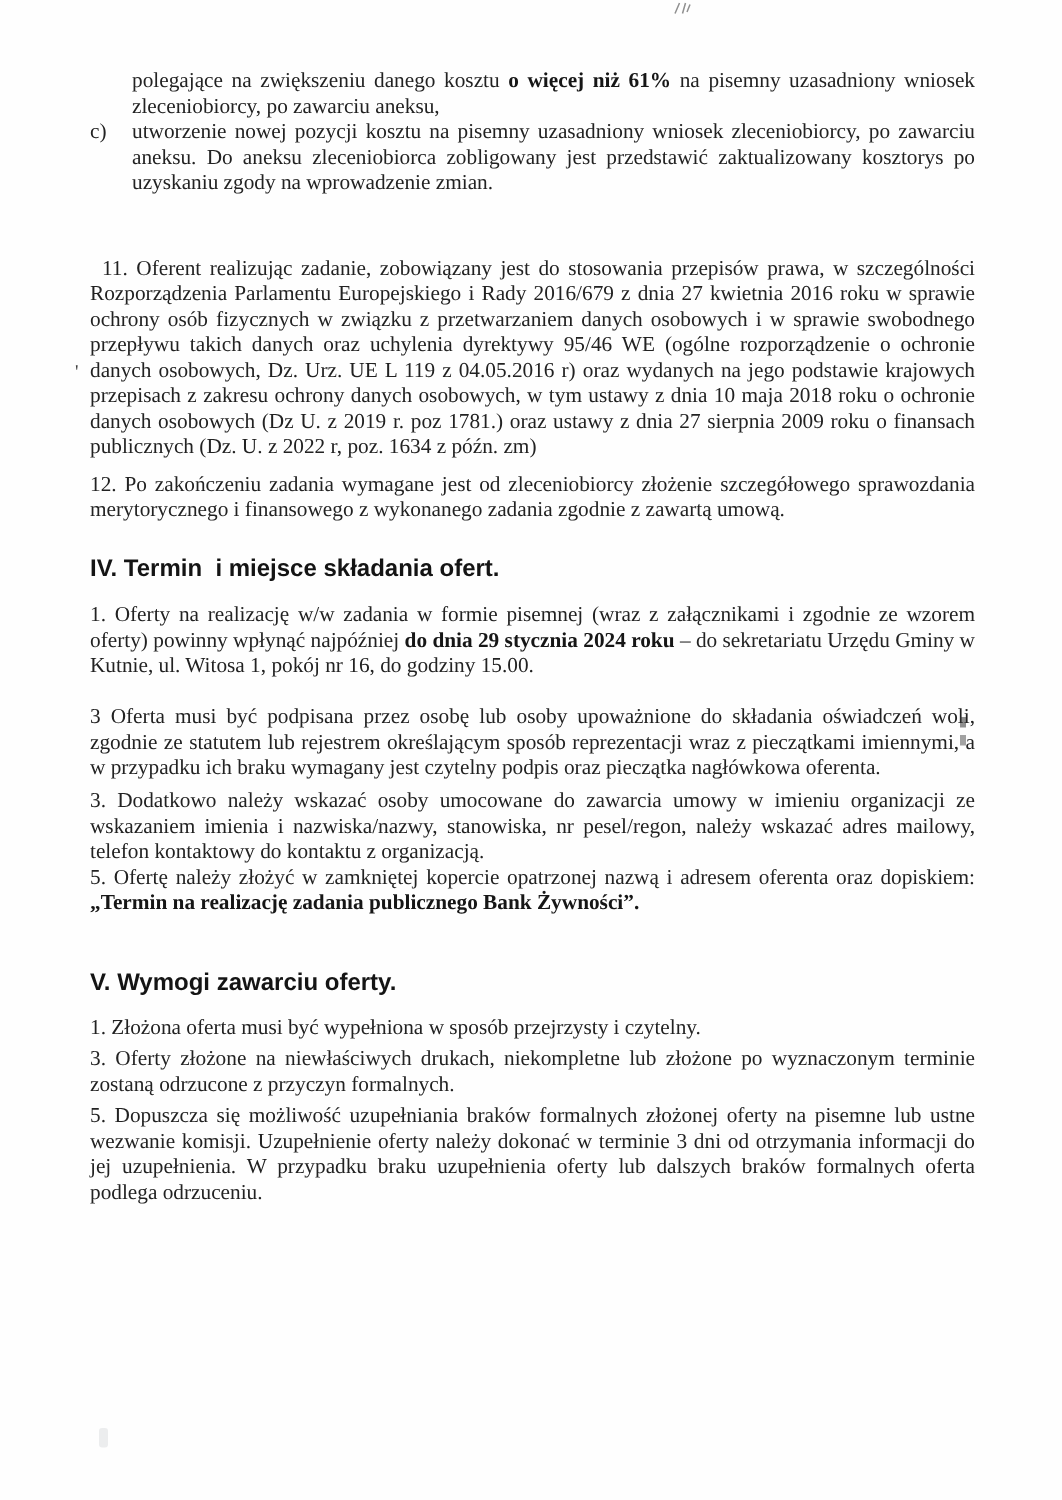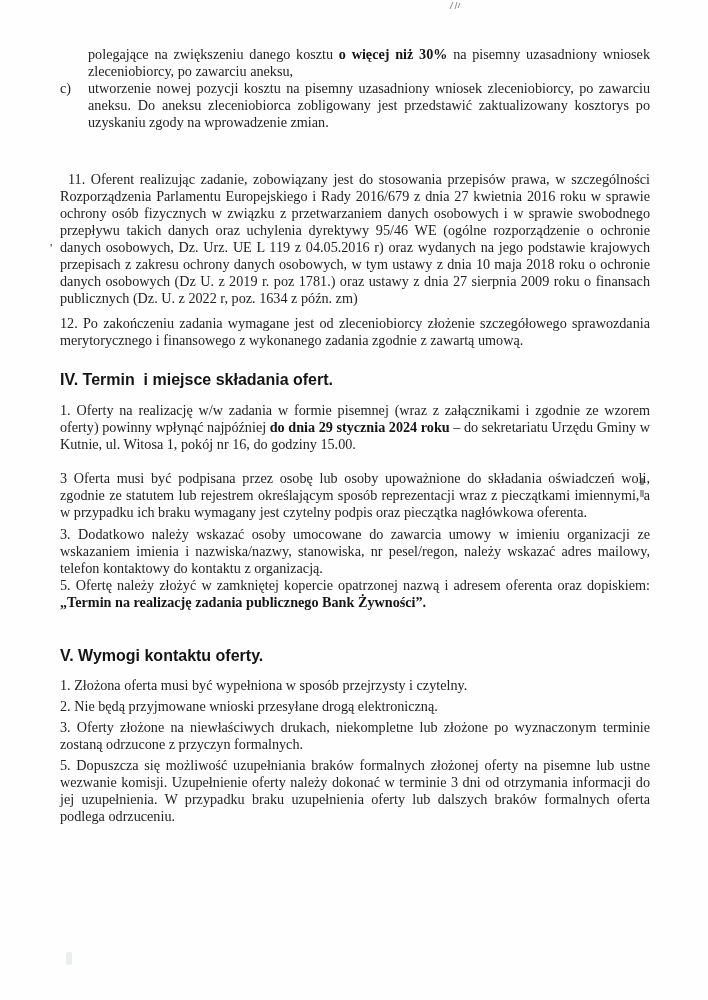--- a/index.html
+++ b/index.html
@@ -53,35 +53,34 @@
 
   <svg class="artifact artifact-top" viewBox="0 0 12 10">
     <path d="M1 8 L4 1 M6 8 L8 1 M9 7 L11 2" stroke="#555" stroke-width="1" fill="none" opacity="0.65"></path>
   </svg>
   <span class="artifact artifact-tick">'</span>
   <div class="artifact artifact-bottom"></div>
   <div class="artifact speck-1"></div>
   <div class="artifact speck-2"></div>
 
   <div class="hang">
-    <p class="just"><span>polegające na zwiększeniu danego kosztu </span><b>o więcej niż 30%</b><span> na pisemny uzasadniony wniosek zleceniobiorcy, po zawarciu aneksu,</span></p>
+    <p class="just"><span>polegające na zwiększeniu danego kosztu </span><b>o więcej niż 61%</b><span> na pisemny uzasadniony wniosek zleceniobiorcy, po zawarciu aneksu,</span></p>
   </div>
   <div class="row">
     <span class="marker">c)</span>
     <p class="just">utworzenie nowej pozycji kosztu na pisemny uzasadniony wniosek zleceniobiorcy, po zawarciu aneksu. Do aneksu zleceniobiorca zobligowany jest przedstawić zaktualizowany kosztorys po uzyskaniu zgody na wprowadzenie zmian.</p>
   </div>
 
   <p class="just p11">11. Oferent realizując zadanie, zobowiązany jest do stosowania przepisów prawa, w szczególności Rozporządzenia Parlamentu Europejskiego i Rady 2016/679 z dnia 27 kwietnia 2016 roku w sprawie ochrony osób fizycznych w związku z przetwarzaniem danych osobowych i w sprawie swobodnego przepływu takich danych oraz uchylenia dyrektywy 95/46 WE (ogólne rozporządzenie o ochronie danych osobowych, Dz. Urz. UE L 119 z 04.05.2016 r) oraz wydanych na jego podstawie krajowych przepisach z zakresu ochrony danych osobowych, w tym ustawy z dnia 10 maja 2018 roku o ochronie danych osobowych (Dz U. z 2019 r. poz 1781.) oraz ustawy z dnia 27 sierpnia 2009 roku o finansach publicznych (Dz. U. z 2022 r, poz. 1634 z późn. zm)</p>
   <p class="just p12">12. Po zakończeniu zadania wymagane jest od zleceniobiorcy złożenie szczegółowego sprawozdania merytorycznego i finansowego z wykonanego zadania zgodnie z zawartą umową.</p>
 
   <h3 class="heading h-iv">IV. Termin  i miejsce składania ofert.</h3>
   <p class="just"><span>1. Oferty na realizację w/w zadania w formie pisemnej (wraz z załącznikami i zgodnie ze wzorem oferty) powinny wpłynąć najpóźniej </span><b>do dnia 29 stycznia 2024 roku</b><span> – do sekretariatu Urzędu Gminy w Kutnie, ul. Witosa 1, pokój nr 16, do godziny 15.00.</span></p>
   <p class="just mt17">3 Oferta musi być podpisana przez osobę lub osoby upoważnione do składania oświadczeń woli, zgodnie ze statutem lub rejestrem określającym sposób reprezentacji wraz z pieczątkami imiennymi, a w przypadku ich braku wymagany jest czytelny podpis oraz pieczątka nagłówkowa oferenta.</p>
   <p class="just mt5">3. Dodatkowo należy wskazać osoby umocowane do zawarcia umowy w imieniu organizacji ze wskazaniem imienia i nazwiska/nazwy, stanowiska, nr pesel/regon, należy wskazać adres mailowy, telefon kontaktowy do kontaktu z organizacją.</p>
   <p class="just"><span>5. Ofertę należy złożyć w zamkniętej kopercie opatrzonej nazwą i adresem oferenta oraz dopiskiem: </span><b>„Termin na realizację zadania publicznego Bank Żywności”.</b></p>
 
-  <h3 class="heading h-v">V. Wymogi kontaktu oferty.</h3>
+  <h3 class="heading h-v">V. Wymogi zawarciu oferty.</h3>
   <p>1. Złożona oferta musi być wypełniona w sposób przejrzysty i czytelny.</p>
-  <p class="mt4">2. Nie będą przyjmowane wnioski przesyłane drogą elektroniczną.</p>
   <p class="just mt4">3. Oferty złożone na niewłaściwych drukach, niekompletne lub złożone po wyznaczonym terminie zostaną odrzucone z przyczyn formalnych.</p>
   <p class="just mt4">5. Dopuszcza się możliwość uzupełniania braków formalnych złożonej oferty na pisemne lub ustne wezwanie komisji. Uzupełnienie oferty należy dokonać w terminie 3 dni od otrzymania informacji do jej uzupełnienia. W przypadku braku uzupełnienia oferty lub dalszych braków formalnych oferta podlega odrzuceniu.</p>
 
 </div>
 
 </body></html>

